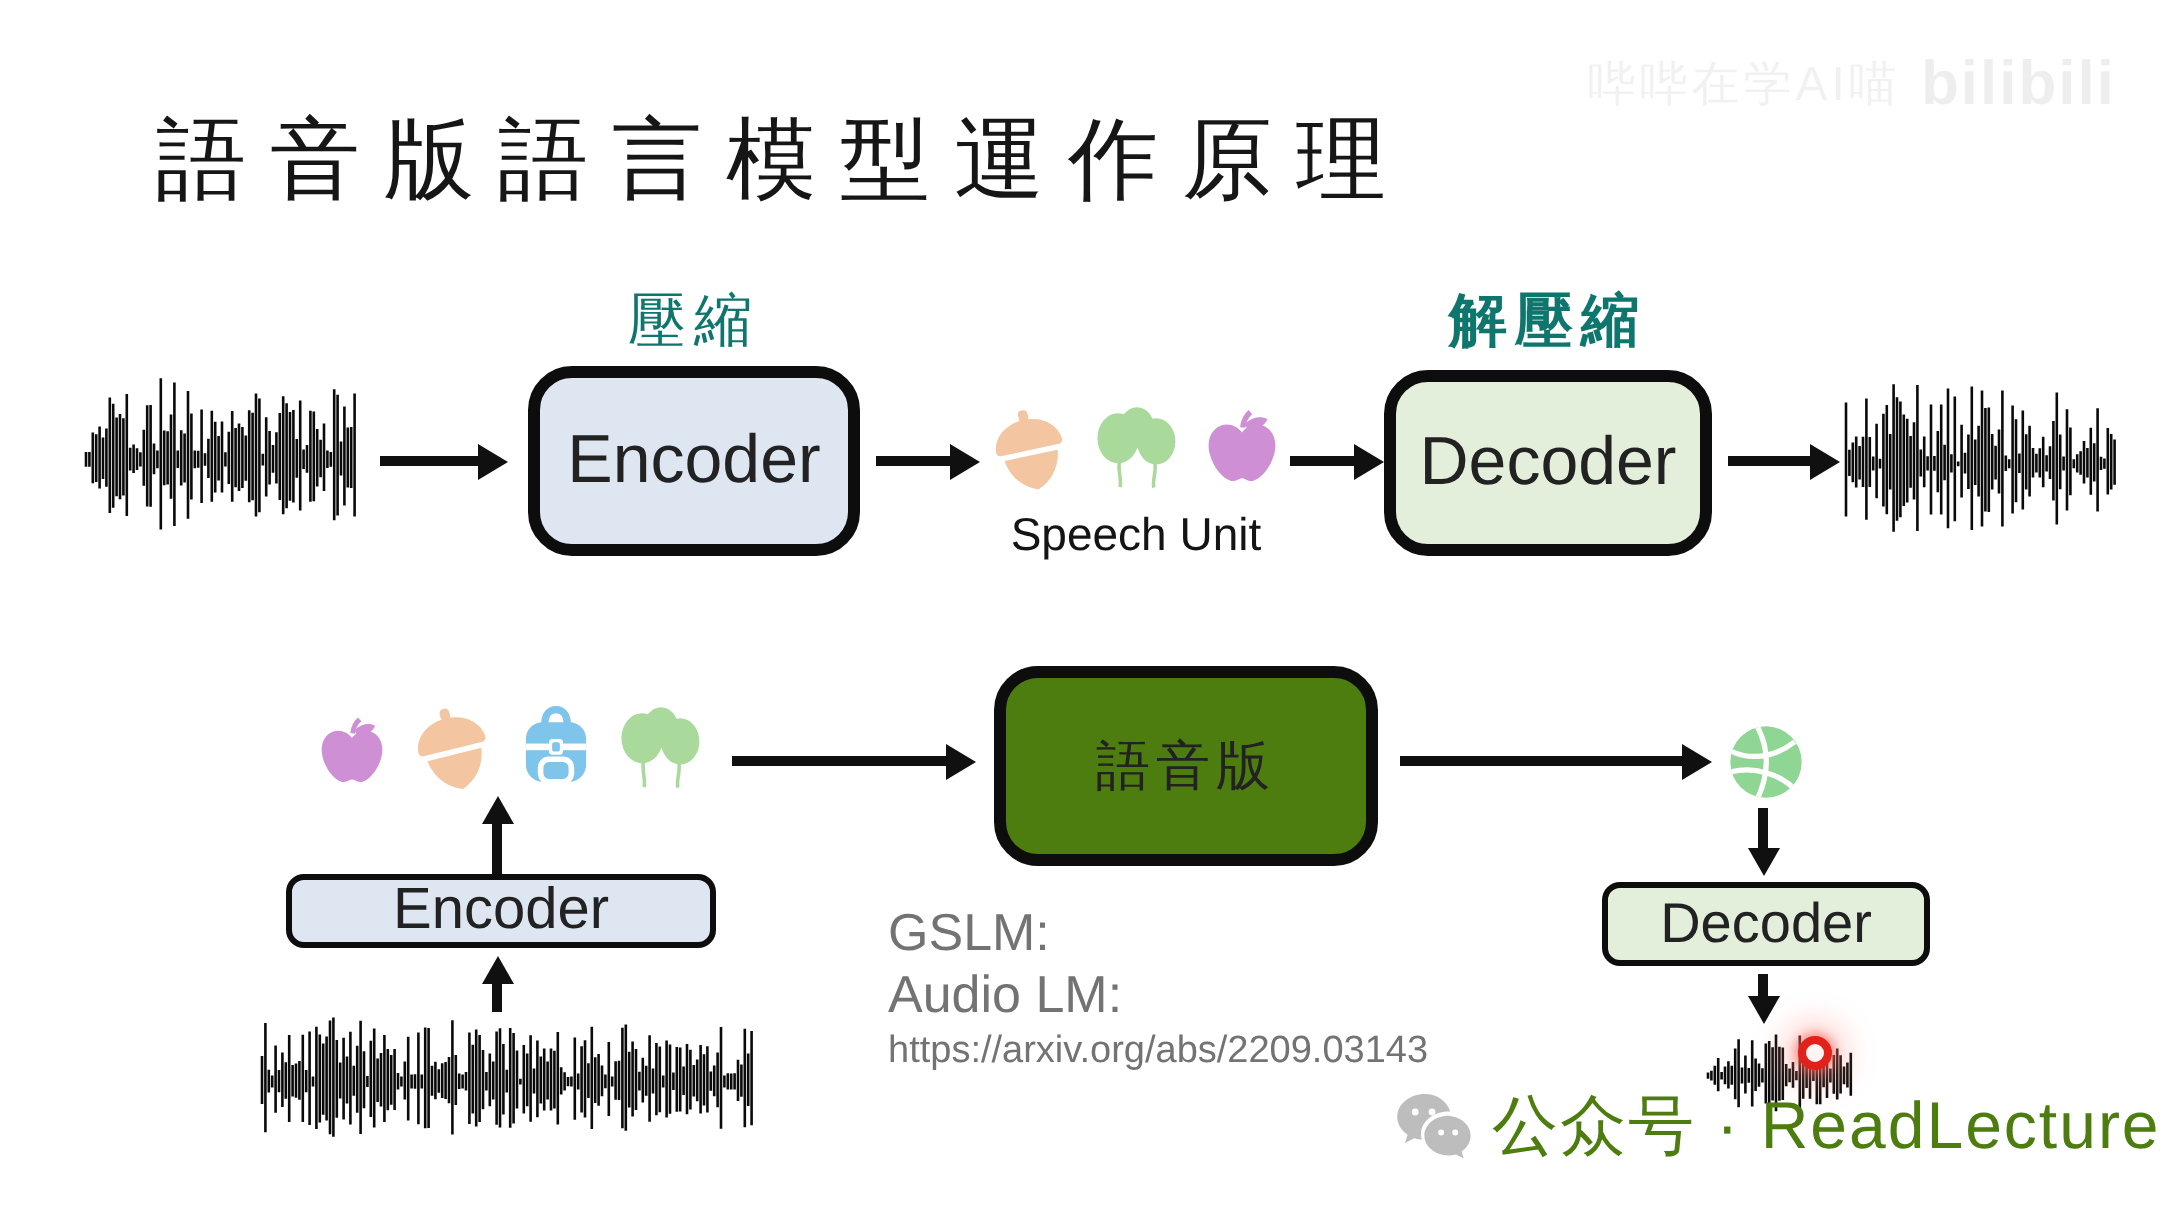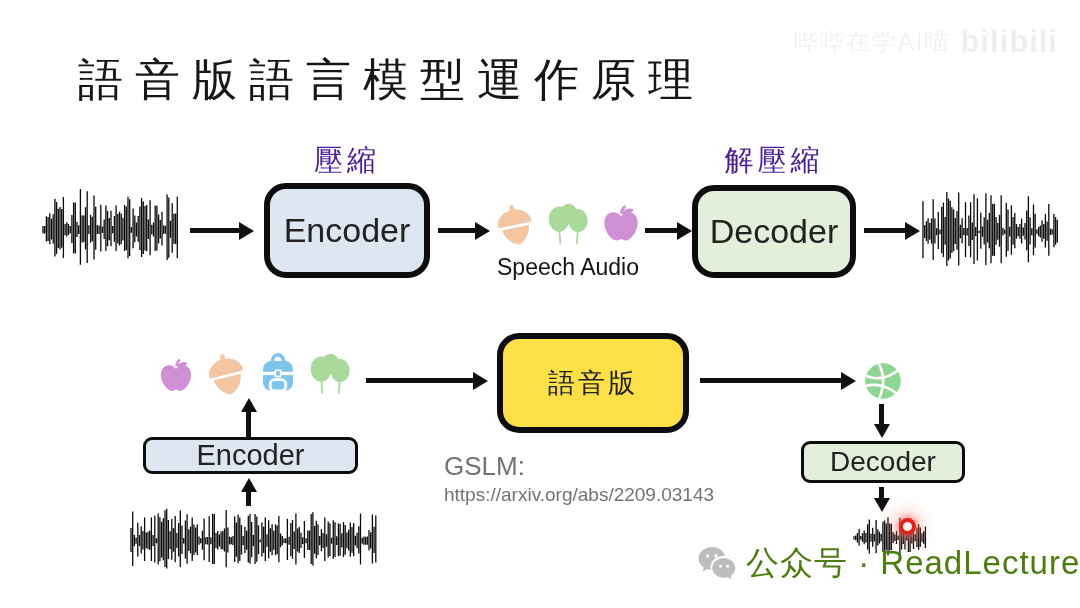--- a/index.html
+++ b/index.html
@@ -10,21 +10,21 @@
   .abs{position:absolute;}
 
   #title{left:78px;top:50px;font-size:45px;letter-spacing:12px;color:#161616;font-weight:500;white-space:nowrap;}
 
   
   .box{display:flex;align-items:center;justify-content:center;text-align:center;
        color:#222;background:#dee7f1;border:6px solid #0d0d0d;border-radius:22px;}
   .box.thinb{border-width:3px;border-radius:9px;}
 
   
-  .cjk-label{font-size:29px;color:#4c1d95;text-align:center;letter-spacing:4px;}
+  .cjk-label{font-size:29px;color:#0f766e;text-align:center;letter-spacing:4px;}
 
   
   .ah{position:absolute;height:5px;background:#101010;}
   .ah::after{content:"";position:absolute;right:-14px;top:50%;transform:translateY(-50%);
     border-left:15px solid #101010;border-top:9px solid transparent;border-bottom:9px solid transparent;}
   
   .av{position:absolute;width:5px;background:#101010;}
   .av.up::after{content:"";position:absolute;top:-13px;left:50%;transform:translateX(-50%);
     border-bottom:14px solid #101010;border-left:8px solid transparent;border-right:8px solid transparent;}
   .av.down::after{content:"";position:absolute;bottom:-13px;left:50%;transform:translateX(-50%);
@@ -92,25 +92,25 @@
     </svg>
   </div>
   <div class="abs icon" style="left: 599px; top: 202px; width: 44px; height: 44px; color: rgb(206, 143, 213);">
     <svg viewBox="0 0 24 24">
       <path d="M12.2 6.4C12.4 4.7 13 3.3 14.3 2.2" fill="none" stroke="currentColor" stroke-width="1.5"></path>
       <path d="M12.9 5.3c1.9-1.8 4.3-2.1 6-1.2-.7 2-2.9 3.1-5.5 2.6-.4-.6-.5-1-.5-1.4z" fill="currentColor"></path>
       <path d="M12 7.8C10.8 6 8.3 5.1 6.2 5.9 3.4 7 2.2 10.3 3.3 14c1 3.4 3.4 6.3 5.5 6.9.9.3 1.6 0 2.3-.4.6-.3 1.2-.3 1.8 0 .7.4 1.4.7 2.3.4 2.1-.6 4.5-3.5 5.5-6.9 1.1-3.7-.1-7-2.9-8.1-2.1-.8-4.6.1-5.8 1.9z" fill="currentColor"></path>
     </svg>
   </div>
 
-  <div class="abs" id="speech-unit-label">Speech Audio</div>
+  <div class="abs" id="speech-unit-label">Speech Unit</div>
 
   <div class="ah" style="left:645px;top:228px;width:33px;"></div>
 
-  <div class="abs cjk-label" style="left:692px;top:141px;width:164px;">解壓縮</div>
+  <div class="abs cjk-label" style="left:692px;top:141px;width:164px;font-weight:bold;">解壓縮</div>
 
   <div class="abs box" style="left: 692px; top: 185px; width: 164px; height: 93px; font-size: 34px; background-color: rgb(227, 239, 218);">
     <span>Decoder</span>
   </div>
 
   <div class="ah" style="left:864px;top:228px;width:42px;"></div>
 
   <div class="abs wave" style="left:922px;top:188px;width:138px;height:88px;"><svg viewBox="0 0 138 88" width="138" height="88">
         <path d="M1.0 13.2V70.2M2.7 36.9V50.0M4.4 33.2V53.1M6.1 30.3V55.7M7.8 35.0V51.7M9.5 30.4V55.5M11.2 11.2V71.9M12.9 30.5V55.5M14.6 40.2V47.2M16.3 23.9V61.1M18.0 41.4V46.2M19.7 18.9V65.3M21.4 14.5V69.1M23.1 29.0V56.7M24.8 4.1V77.9M26.5 10.6V72.4M28.2 12.7V70.6M29.9 19.3V65.0M31.6 21.4V63.2M33.3 30.0V55.9M35.0 23.1V61.8M36.7 4.5V77.5M38.4 36.7V50.2M40.1 30.3V55.6M41.8 40.1V47.3M43.5 14.2V69.3M45.2 40.0V47.4M46.9 27.5V58.1M48.6 14.3V69.2M50.3 34.4V52.1M52.0 6.2V76.1M53.7 39.1V48.2M55.4 10.3V72.6M57.1 42.7V45.1M58.8 24.4V60.7M60.5 38.4V48.7M62.2 29.3V56.5M63.9 5.2V77.0M65.6 31.7V54.5M67.3 24.9V60.2M69.0 7.2V75.3M70.7 16.0V67.8M72.4 15.7V68.0M74.1 29.0V56.8M75.8 34.9V51.7M77.5 26.7V58.7M79.2 7.2V75.3M80.9 39.8V47.5M82.6 41.6V46.1M84.3 14.8V68.8M86.0 21.6V63.1M87.7 38.7V48.5M89.4 17.3V66.7M91.1 29.1V56.7M92.8 24.9V60.2M94.5 36.0V50.8M96.2 38.9V48.3M97.9 36.1V50.7M99.6 30.4V55.6M101.3 39.6V47.7M103.0 35.1V51.5M104.7 22.5V62.3M106.4 8.3V74.3M108.1 29.2V56.6M109.8 40.3V47.2M111.5 16.6V67.3M113.2 25.7V59.6M114.9 41.6V46.1M116.6 39.1V48.2M118.3 37.6V49.4M120.0 32.5V53.7M121.7 36.0V50.8M123.4 25.9V59.4M125.1 33.6V52.8M126.8 16.1V67.7M128.5 40.4V47.0M130.2 41.2V46.4M131.9 26.0V59.3M133.6 29.0V56.7M135.3 31.8V54.4" stroke="#0a0a0a" stroke-width="1.3" fill="none"></path>
       </svg></div>
@@ -156,21 +156,21 @@
   </div>
 
   <div class="av up" style="left:246px;top:491px;height:15px;"></div>
 
   <div class="abs wave" style="left:130px;top:503px;width:248px;height:76px;"><svg viewBox="0 0 248 76" width="248" height="76">
         <path d="M1.0 25.0V49.0M2.7 8.5V63.1M4.4 31.9V43.2M6.1 34.7V40.8M7.8 19.8V53.4M9.5 32.0V43.1M11.2 23.3V50.5M12.9 28.1V46.4M14.6 14.5V58.0M16.3 29.5V45.2M18.0 28.7V45.9M19.7 27.5V46.9M21.4 14.4V58.0M23.1 32.0V43.1M24.8 12.7V59.5M26.5 35.3V40.3M28.2 10.4V61.5M29.9 14.2V58.2M31.6 18.7V54.4M33.3 15.2V57.3M35.0 7.3V64.1M36.7 5.7V65.4M38.4 17.0V55.9M40.1 28.3V46.3M41.8 15.9V56.8M43.5 25.3V48.8M45.2 12.9V59.3M46.9 29.9V44.9M48.6 19.9V53.4M50.3 7.4V64.0M52.0 22.6V51.1M53.7 35.0V40.5M55.4 17.4V55.5M57.1 11.2V60.7M58.8 26.2V48.0M60.5 23.5V50.3M62.2 14.5V58.0M63.9 21.5V52.1M65.6 24.5V49.4M67.3 21.5V52.0M69.0 33.5V41.8M70.7 35.3V40.3M72.4 27.7V46.7M74.1 15.4V57.2M75.8 34.2V41.2M77.5 34.1V41.4M79.2 13.2V59.1M80.9 34.2V41.2M82.6 10.8V61.1M84.3 11.0V61.0M86.0 29.9V44.9M87.7 27.9V46.6M89.4 31.6V43.4M91.1 28.6V46.0M92.8 28.0V46.5M94.5 25.5V48.6M96.2 7.1V64.3M97.9 24.5V49.5M99.6 33.8V41.5M101.3 34.3V41.2M103.0 33.0V42.2M104.7 13.3V59.0M106.4 19.4V53.8M108.1 11.8V60.3M109.8 14.5V58.0M111.5 22.0V51.6M113.2 33.0V42.3M114.9 23.7V50.1M116.6 27.8V46.7M118.3 12.8V59.4M120.0 11.1V60.8M121.7 19.0V54.2M123.4 31.9V43.2M125.1 11.0V60.9M126.8 13.5V58.8M128.5 22.3V51.3M130.2 36.4V39.3M131.9 19.5V53.7M133.6 23.7V50.1M135.3 14.6V57.9M137.0 31.2V43.8M138.7 17.3V55.6M140.4 25.2V48.8M142.1 21.2V52.3M143.8 27.7V46.7M145.5 21.3V52.2M147.2 22.4V51.3M148.9 13.0V59.3M150.6 30.6V44.3M152.3 33.1V42.2M154.0 35.5V40.1M155.7 35.3V40.3M157.4 15.7V56.9M159.1 33.7V41.7M160.8 20.1V53.2M162.5 17.1V55.8M164.2 28.6V46.0M165.9 10.4V61.5M167.6 25.6V48.5M169.3 24.0V49.9M171.0 29.7V45.1M172.7 34.3V41.1M174.4 18.0V55.0M176.1 35.3V40.3M177.8 27.6V46.9M179.5 27.4V47.0M181.2 10.9V61.1M182.9 9.3V62.4M184.6 22.9V50.8M186.3 17.7V55.3M188.0 21.5V52.0M189.7 32.9V42.3M191.4 25.9V48.3M193.1 29.9V44.9M194.8 14.6V57.9M196.5 31.2V43.7M198.2 18.5V54.6M199.9 20.2V53.1M201.6 34.7V40.8M203.3 17.2V55.7M205.0 19.3V53.9M206.7 33.3V42.0M208.4 20.5V52.9M210.1 20.8V52.7M211.8 30.3V44.5M213.5 19.0V54.1M215.2 21.9V51.7M216.9 29.5V45.3M218.6 26.7V47.6M220.3 19.5V53.7M222.0 24.1V49.8M223.7 20.1V53.2M225.4 32.8V42.4M227.1 29.7V45.1M228.8 23.2V50.6M230.5 10.5V61.4M232.2 34.7V40.8M233.9 33.6V41.7M235.6 33.7V41.7M237.3 33.6V41.7M239.0 26.9V47.5M240.7 29.3V45.4M242.4 11.4V60.6M244.1 23.8V50.0M245.8 12.5V59.6" stroke="#0a0a0a" stroke-width="1.3" fill="none"></path>
       </svg></div>
 
   <div class="ah" style="left:366px;top:378px;width:108px;"></div>
 
-  <div class="abs box" style="left: 497px; top: 333px; width: 192px; height: 100px; font-size: 27px; line-height: 1.35; letter-spacing: 3px; background-color: #fde047;">
+  <div class="abs box" style="left: 497px; top: 333px; width: 192px; height: 100px; font-size: 27px; line-height: 1.35; letter-spacing: 3px; background-color: #4d7c0f;">
     <div>
       <div>語音版</div>
     </div>
   </div>
 
   <div class="ah" style="left:700px;top:378px;width:142px;"></div>
 
   <div class="abs icon" style="left: 862px; top: 360px; width: 42px; height: 42px; color: rgb(143, 214, 148);">
     <svg viewBox="0 0 24 24">
       <defs>
@@ -196,20 +196,21 @@
   <div class="av down" style="left:879px;top:487px;height:12px;"></div>
 
   <div class="abs wave" style="left:853px;top:513px;width:74px;height:50px;"><svg viewBox="0 0 74 50" width="74" height="50">
         <path d="M1.0 23.3V26.4M2.7 22.4V27.2M4.4 19.9V29.4M6.1 16.0V32.6M7.8 23.0V26.7M9.5 20.2V29.1M11.2 17.6V31.3M12.9 19.9V29.4M14.6 11.3V36.6M16.3 6.6V40.6M18.0 20.7V28.7M19.7 14.7V33.8M21.4 21.0V28.4M23.1 7.1V40.2M24.8 16.2V32.5M26.5 18.7V30.4M28.2 21.1V28.3M29.9 8.8V38.8M31.6 7.5V39.9M33.3 10.6V37.2M35.0 4.3V42.6M36.7 10.4V37.4M38.4 10.8V37.0M40.1 19.0V30.1M41.8 21.3V28.1M43.5 18.0V30.9M45.2 22.5V27.1M46.9 4.7V42.2M48.6 11.6V36.4M50.3 17.9V31.0M52.0 11.6V36.4M53.7 22.0V27.5M55.4 8.4V39.1M57.1 8.4V39.1M58.8 18.4V30.6M60.5 12.1V36.0M62.2 21.2V28.2M63.9 14.5V33.9M65.6 11.2V36.7M67.3 14.6V33.8M69.0 20.2V29.1M70.7 18.2V30.8M72.4 13.4V34.9" stroke="#0a0a0a" stroke-width="1.3" fill="none"></path>
       </svg></div>
 
   <div class="abs" id="laser"></div>
 
   <div class="abs" id="refs">
     <div class="ref-label">GSLM:</div>
+    <div class="ref-label">Audio LM:</div>
     <div class="ref-url">https://arxiv.org/abs/2209.03143</div>
   </div>
 
   <div class="abs" id="wm-bottom">
     <span class="wechat">
       <svg viewBox="0 0 40 36" fill="#bdbdbd">
         <path d="M15.5 2C7.8 2 1.6 7.1 1.6 13.4c0 3.6 2 6.9 5.2 9l-1.3 4.1 4.6-2.4c1.2.4 2.5.6 3.8.7-.3-.9-.4-1.8-.4-2.7 0-6.2 6.2-11.3 13.8-11.3h.8C26.6 5.6 21.5 2 15.5 2z"></path>
         <circle cx="10.6" cy="11" r="1.7" fill="#fff"></circle>
         <circle cx="19" cy="11" r="1.7" fill="#fff"></circle>
         <path d="M27.2 12.9c-6.6 0-12 4.4-12 9.9s5.4 9.9 12 9.9c1.3 0 2.6-.2 3.8-.5l3.9 2-1.1-3.4c2.7-1.8 4.5-4.7 4.5-8 0-5.5-5.4-9.9-12.1-9.9z"></path>

